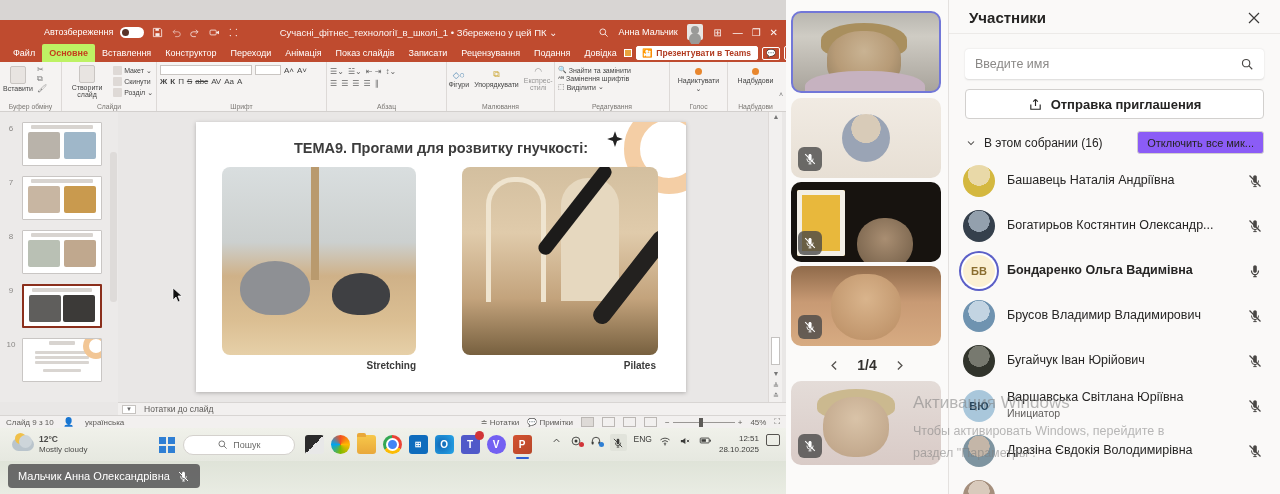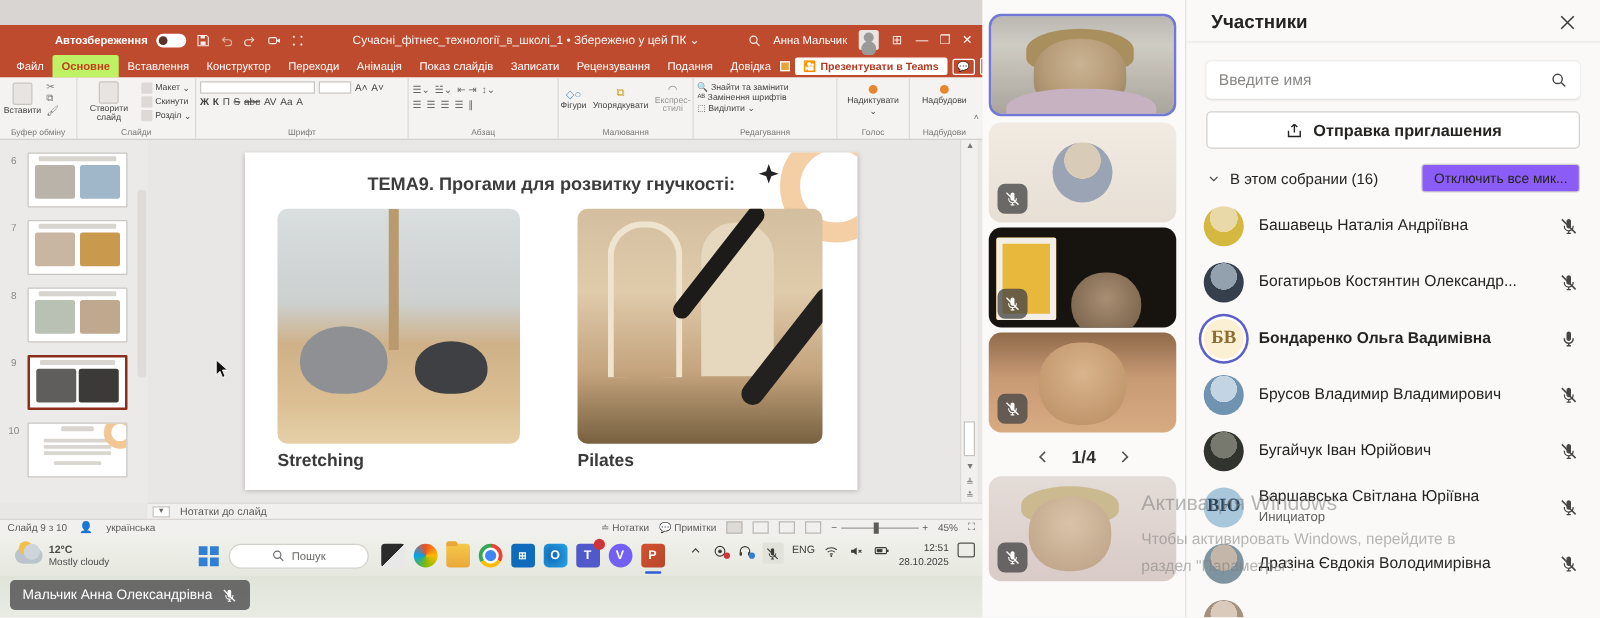--- a/index.html
+++ b/index.html
@@ -4,21 +4,21 @@
 <style>
   * { margin:0; padding:0; box-sizing:border-box; }
   html,body { font-family:"Liberation Sans", sans-serif; }
   .stage { position:relative; width:1280px; height:494px; overflow:hidden; background:#fbfaf9; }
 
   
   .ppt { position:absolute; left:0; top:0; width:786px; height:494px; background:#e9e7e6; }
   .top-strip { position:absolute; left:0; top:0; width:786px; height:20px; background:#d8d5d3; }
 
   .titlebar { position:absolute; left:0; top:20px; width:786px; height:24px; background:#bf4b2f; color:#fff; display:flex; align-items:center; font-size:9px; }
-  .qat { display:flex; align-items:center; gap:7px; padding-left:44px; white-space:nowrap;font-weight:bold; }
+  .qat { display:flex; align-items:center; gap:7px; padding-left:44px; white-space:nowrap; }
   .toggle { width:24px; height:11px; background:#fff; border-radius:6px; position:relative; }
   .toggle::after { content:""; position:absolute; left:2px; top:2px; width:7px; height:7px; border-radius:50%; background:#5a3328; }
   .qat-ico { width:12px; height:12px; opacity:.9; display:inline-flex; align-items:center; justify-content:center; font-size:10px; }
   .doc-title { flex:1; text-align:center; font-size:9.5px; white-space:nowrap; overflow:hidden; opacity:.95; }
   .tb-right { display:flex; align-items:center; gap:9px; padding-right:8px; }
   .tb-avatar { width:16px; height:16px; background:#e8e6e4; border-radius:2px; position:relative; }
   .tb-avatar::after { content:""; position:absolute; left:4px; top:2px; width:8px; height:8px; border-radius:50%; background:#9a9a98; box-shadow:0 9px 0 2px #9a9a98; }
   .winbtn { font-size:10px; opacity:.95; }
 
   .tabrow { position:absolute; left:0; top:44px; width:786px; height:18px; background:#bf4b2f; display:flex; align-items:stretch; font-size:9px; color:#fff; }
@@ -65,21 +65,21 @@
   .swirl { position:absolute; right:-28px; top:-18px; width:90px; height:90px; border:16px solid #f2c695; border-radius:50%; opacity:.85; }
   .swirl2 { position:absolute; right:36px; top:44px; width:34px; height:30px; border:10px solid #f2c695; border-radius:50% 50% 50% 0; opacity:.75; }
   .sparkle { position:absolute; right:62px; top:8px; width:18px; height:18px; color:#222; }
   .photo { position:absolute; top:45px; width:194px; height:188px; border-radius:8px; overflow:hidden; }
   .photo-left { left:26px; background:linear-gradient(180deg,#d9dedf 0%,#ccd0cf 40%,#cfb188 58%,#dbbf93 82%,#e6d0a8 100%); }
   .photo-left::before { content:""; position:absolute; left:46%; top:0; width:8px; height:60%; background:#b99a6e; }
   .photo-left::after { content:""; position:absolute; left:18px; bottom:40px; width:70px; height:54px; background:#8e9094; border-radius:50% 50% 45% 45%; box-shadow:86px 6px 0 -6px #3f4043; }
   .photo-right { left:266px; width:196px; background:linear-gradient(180deg,#d3bf9f 0%,#e0cbab 35%,#c3a37c 70%,#77603f 100%); }
   .photo-right::before { content:""; position:absolute; left:24px; top:10px; width:50px; height:120px; border:5px solid #efe4cf; border-bottom:none; border-radius:28px 28px 0 0; box-shadow:74px 0 0 -1px #e6d8bf; }
   .photo-right::after { content:""; position:absolute; left:58px; top:36px; width:110px; height:14px; background:#1c1b1a; border-radius:8px; transform:rotate(-52deg); box-shadow:-18px 86px 0 2px #23211f; }
-  .caption { position:absolute; top:238px; width:194px; text-align:left; font-size:14px; font-weight:bold; color:#3a3a3a; }
+  .caption { position:absolute; top:238px; width:194px; text-align:right; font-size:10px; font-weight:bold; color:#3a3a3a; }
   .cap-left { left:26px; } .cap-right { left:266px; }
   .cursor-arrow { position:absolute; left:54px; top:175px; width:11px; height:16px; z-index:3; }
 
   .vscroll { position:absolute; left:768px; top:112px; width:14px; height:290px; background:#f2f0ef; border-left:1px solid #ddd9d7; font-size:7px; color:#777; }
   .vs-thumb { position:absolute; left:2px; top:225px; width:9px; height:28px; background:#fff; border:1px solid #c5c2c0; }
   .vs-btn { position:absolute; left:0; width:14px; text-align:center; }
 
   .notesbar { position:absolute; left:118px; top:402px; width:668px; height:13px; background:#f2f0ef; border-top:1px solid #d8d5d3; display:flex; align-items:center; gap:8px; font-size:8.5px; color:#5d5b58; padding-left:4px; }
   .notes-collapse { width:14px; height:9px; border:1px solid #c6c3c0; background:#fff; font-size:6px; display:flex; align-items:center; justify-content:center; color:#666; }
 
@@ -158,21 +158,21 @@
   .panel-title { font-size:15px; font-weight:bold; color:#252423; }
   .panel-close { color:#3b3a39; width:16px; height:16px; }
   .searchbox { margin:15px 16px 0; height:30px; background:#fff; border-radius:4px; box-shadow:0 0.5px 2px rgba(0,0,0,.13); display:flex; align-items:center; padding:0 10px; }
   .searchbox .ph { color:#8a8886; font-size:12.5px; flex:1; }
   .invite-btn { margin:10px 16px 0; height:30px; background:#fff; border:1px solid #d2d0ce; border-radius:4px; display:flex; align-items:center; justify-content:center; gap:8px; font-size:13px; font-weight:bold; color:#252423; }
   .section-row { display:flex; align-items:center; margin:12px 16px 0; gap:7px; }
   .section-label { font-size:12px; color:#252423; flex:1; white-space:nowrap; }
   .muteall-btn { height:23px; background:#8b5cf6; border:1px solid #d2d0ce; border-radius:3px; font-size:11px; color:#252423; display:flex; align-items:center; padding:0 9px; white-space:nowrap; }
   .plist { position:absolute; left:0; top:158px; width:332px; bottom:0; overflow:hidden; }
   .prow { display:flex; align-items:center; height:45px; padding:0 18px 0 14px; gap:12px; }
-  .pavatar { width:32px; height:32px; border-radius:50%; flex:none; position:relative; display:flex; align-items:center; justify-content:center; font-size:15px; font-weight:bold;font-family:Liberation Serif, serif; }
+  .pavatar { width:32px; height:32px; border-radius:50%; flex:none; position:relative; display:flex; align-items:center; justify-content:center; font-size:11px; font-weight:bold; }
   .pavatar.ringed { box-shadow:0 0 0 2px #fff, 0 0 0 4px #5b5fc7; }
   .pname { flex:1; font-size:12.5px; color:#252423; white-space:nowrap; overflow:hidden; text-overflow:ellipsis; line-height:1.25; }
   .pname.bold { font-weight:bold; }
   .psub { font-size:10.5px; color:#605e5c; font-weight:normal; }
   .pmic { width:16px; height:16px; color:#484644; flex:none; }
   .photo-av-1 { background:radial-gradient(circle at 50% 30%,#e9d9a8 0 40%,#d4b83f 41% 100%); }
   .photo-av-2 { background:radial-gradient(circle at 50% 35%,#93a0ad 0 40%,#35404c 41% 100%); }
   .photo-av-4 { background:radial-gradient(circle at 50% 35%,#c3d4e2 0 40%,#6f93b0 41% 100%); }
   .photo-av-5 { background:radial-gradient(circle at 50% 35%,#77796f 0 40%,#31342c 41% 100%); }
   .photo-av-7 { background:radial-gradient(circle at 50% 35%,#c4b6a8 0 40%,#7e94a0 41% 100%); }

